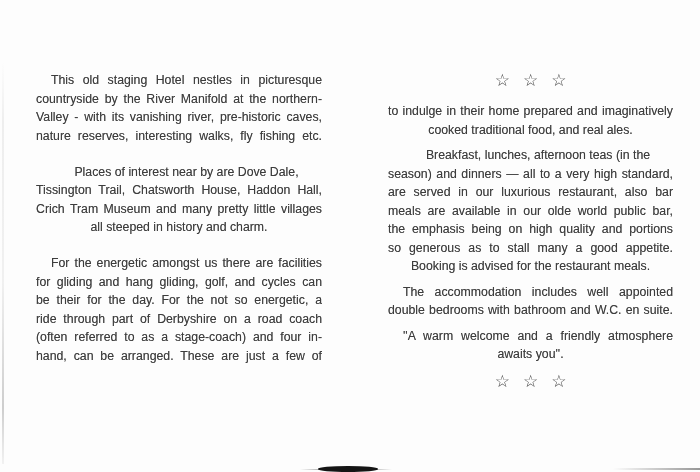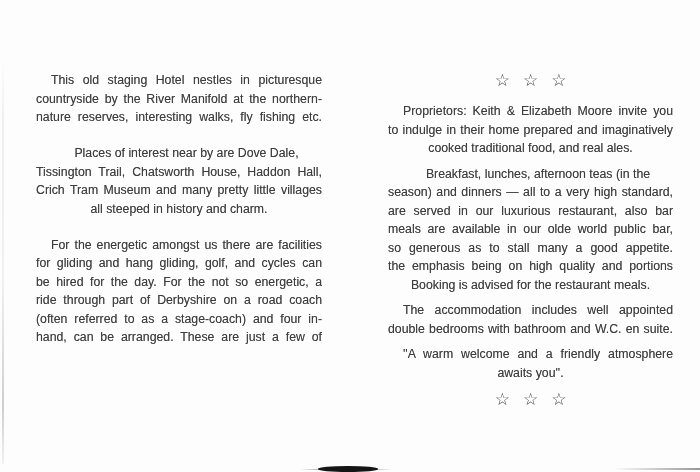--- a/index.html
+++ b/index.html
@@ -75,56 +75,56 @@
 </style>
 </head>
 <body>
 
 <div class="page">
 
   <div class="col col-left">
     <div class="para">
       <div class="ln just first">This old staging Hotel nestles in picturesque</div>
       <div class="ln just">countryside by the River Manifold at the northern-</div>
+      <div class="ln just">Valley - with its vanishing river, pre-historic caves,</div>
       <div class="ln just">nature reserves, interesting walks, fly fishing etc.</div>
     </div>
     <div class="para">
       <div class="ln first">Places of interest near by are Dove Dale,</div>
       <div class="ln just">Tissington Trail, Chatsworth House, Haddon Hall,</div>
       <div class="ln just">Crich Tram Museum and many pretty little villages</div>
       <div class="ln">all steeped in history and charm.</div>
     </div>
     <div class="para">
       <div class="ln just first">For the energetic amongst us there are facilities</div>
       <div class="ln just">for gliding and hang gliding, golf, and cycles can</div>
-      <div class="ln just">be hired for the day. For the not so energetic, a</div>
+      <div class="ln just">be their for the day. For the not so energetic, a</div>
       <div class="ln just">ride through part of Derbyshire on a road coach</div>
       <div class="ln just">(often referred to as a stage-coach) and four in-</div>
       <div class="ln just">hand, can be arranged. These are just a few of</div>
     </div>
   </div>
 
   <div class="col col-right">
     <div class="stars stars-top">
       <span>☆</span>
       <span>☆</span>
       <span>☆</span>
     </div>
     <div class="para">
-      <div class="ln just first">Proprietors: Keith &amp; Elizabeth Moore invite you</div>
       <div class="ln just">to indulge in their home prepared and imaginatively</div>
       <div class="ln">cooked traditional food, and real ales.</div>
     </div>
     <div class="para">
       <div class="ln first">Breakfast, lunches, afternoon teas (in the</div>
       <div class="ln just">season) and dinners — all to a very high standard,</div>
       <div class="ln just">are served in our luxurious restaurant, also bar</div>
       <div class="ln just">meals are available in our olde world public bar,</div>
+      <div class="ln just">the emphasis being on high quality and portions</div>
       <div class="ln just">so generous as to stall many a good appetite.</div>
-      <div class="ln just">the emphasis being on high quality and portions</div>
       <div class="ln">Booking is advised for the restaurant meals.</div>
     </div>
     <div class="para">
       <div class="ln just first">The accommodation includes well appointed</div>
       <div class="ln just">double bedrooms with bathroom and W.C. en suite.</div>
     </div>
     <div class="para">
       <div class="ln just first">''A warm welcome and a friendly atmosphere</div>
       <div class="ln">awaits you''.</div>
     </div>

